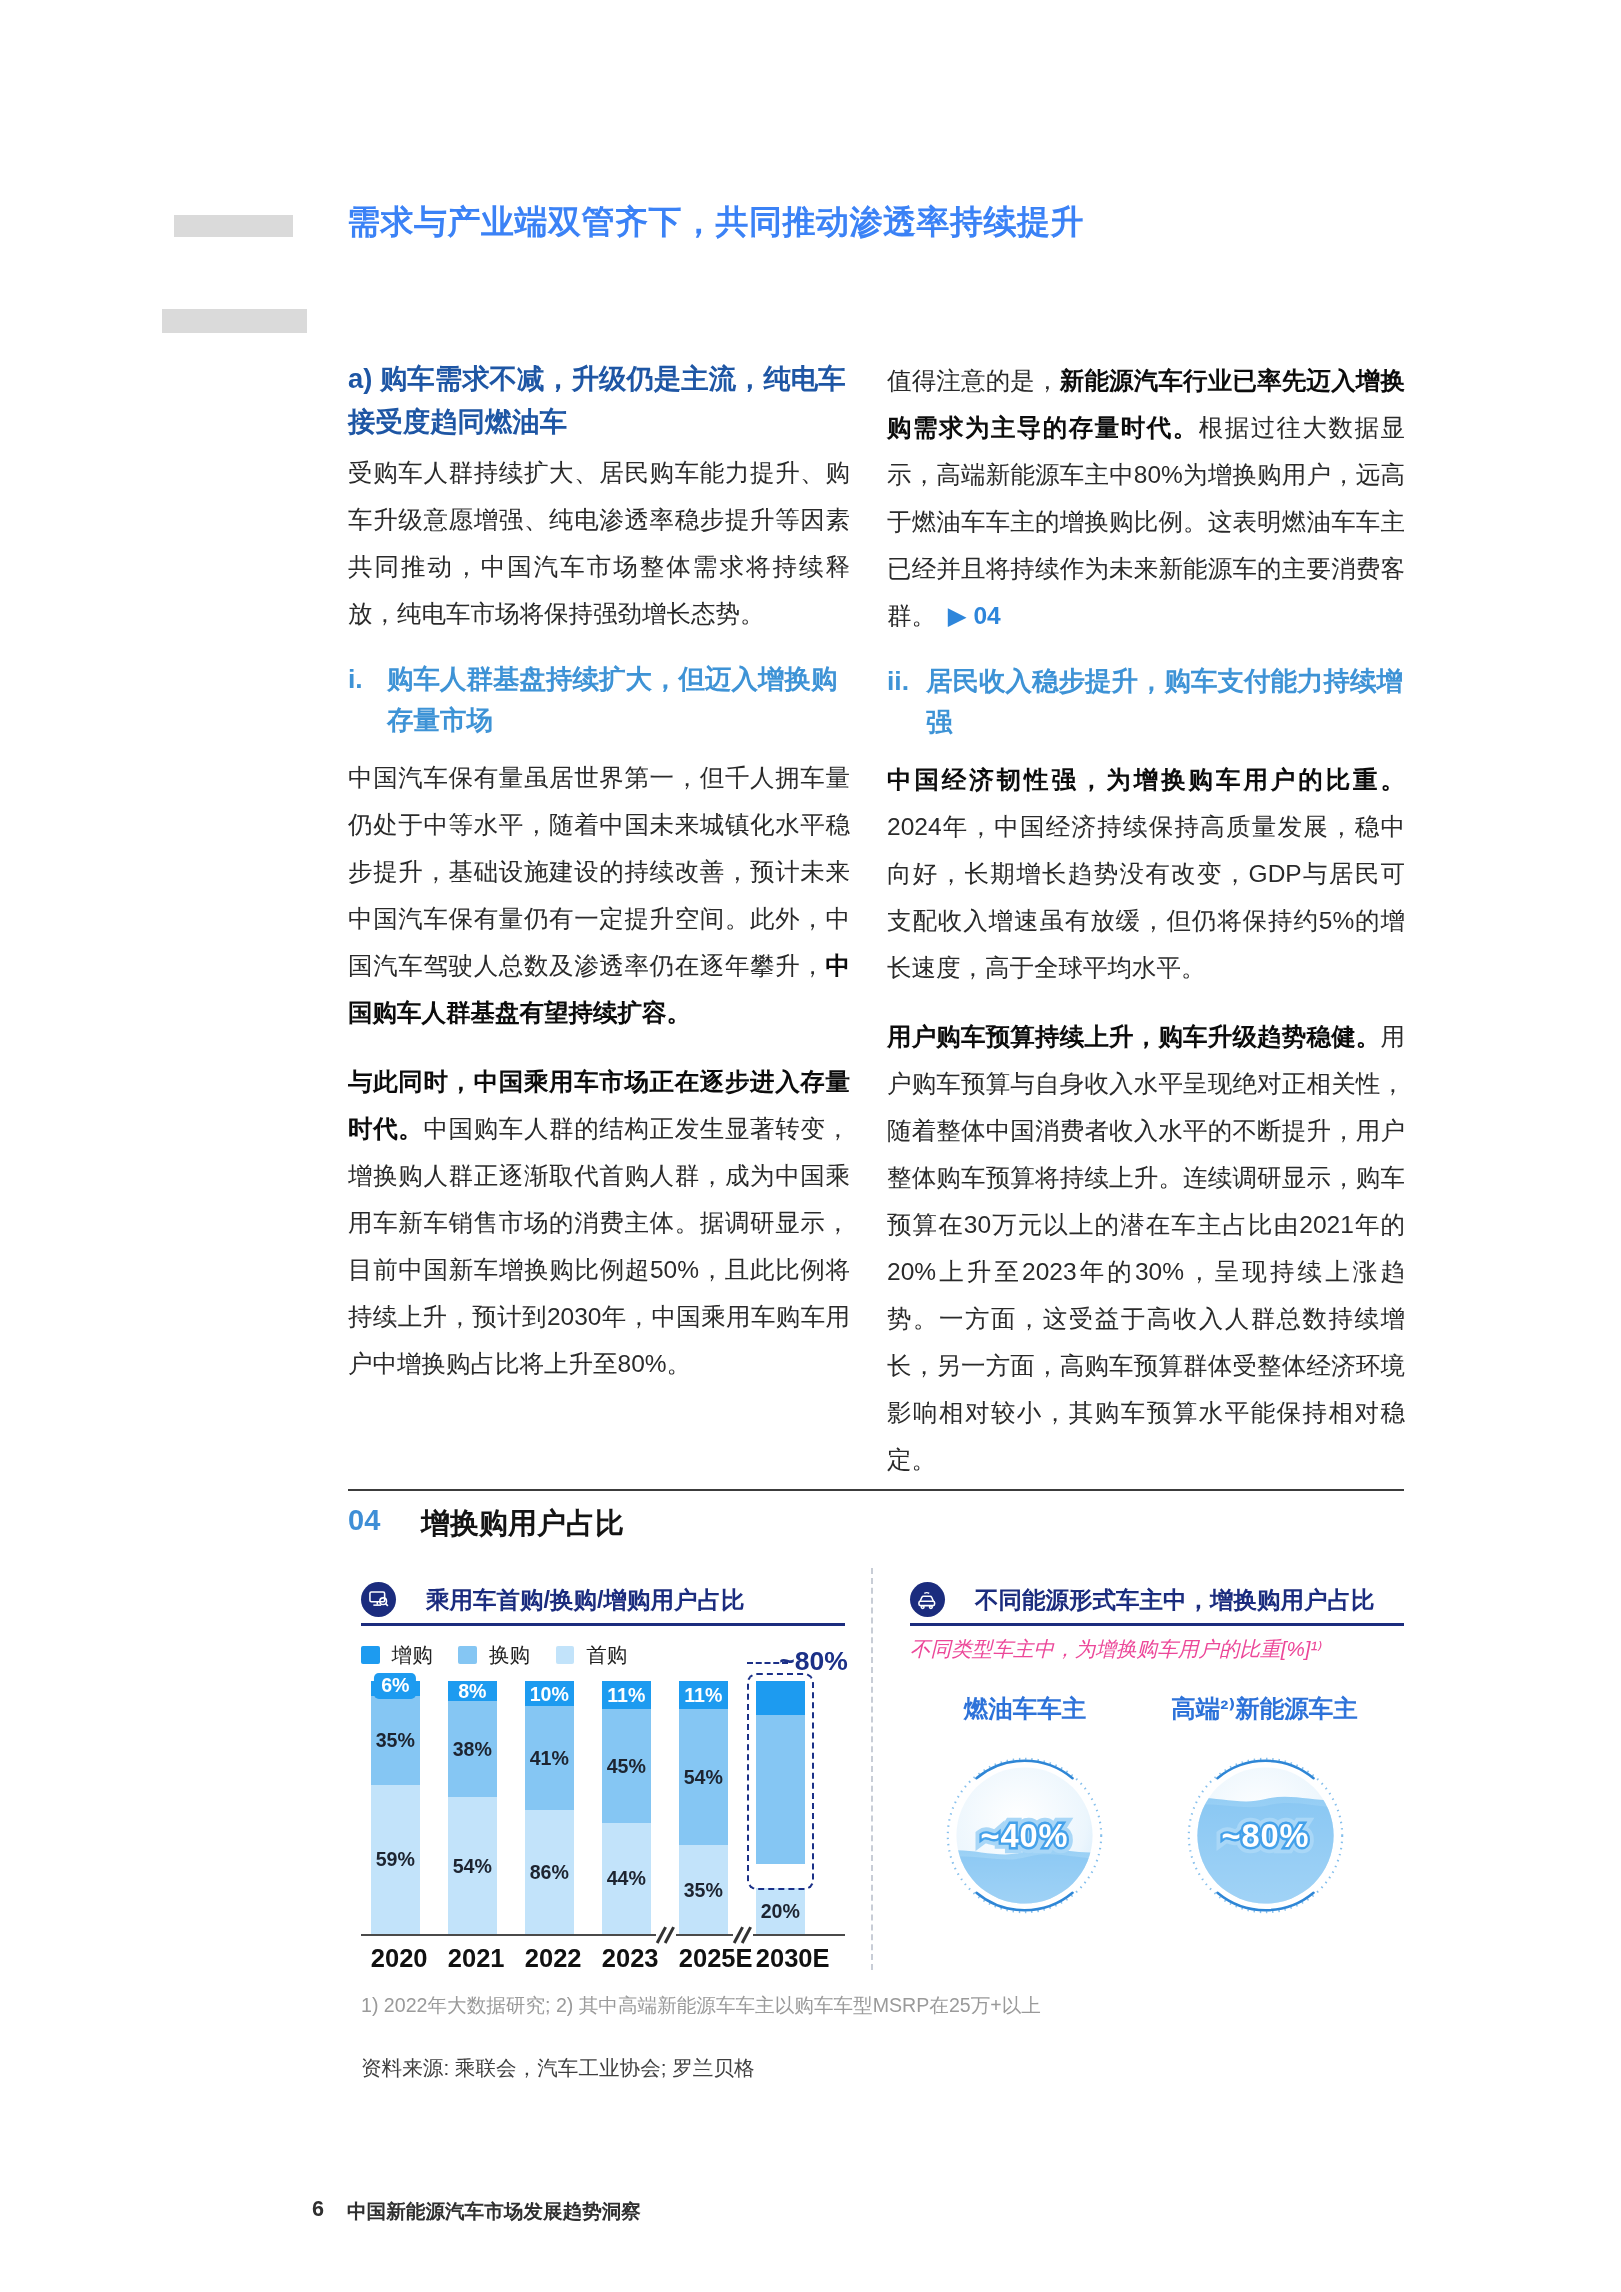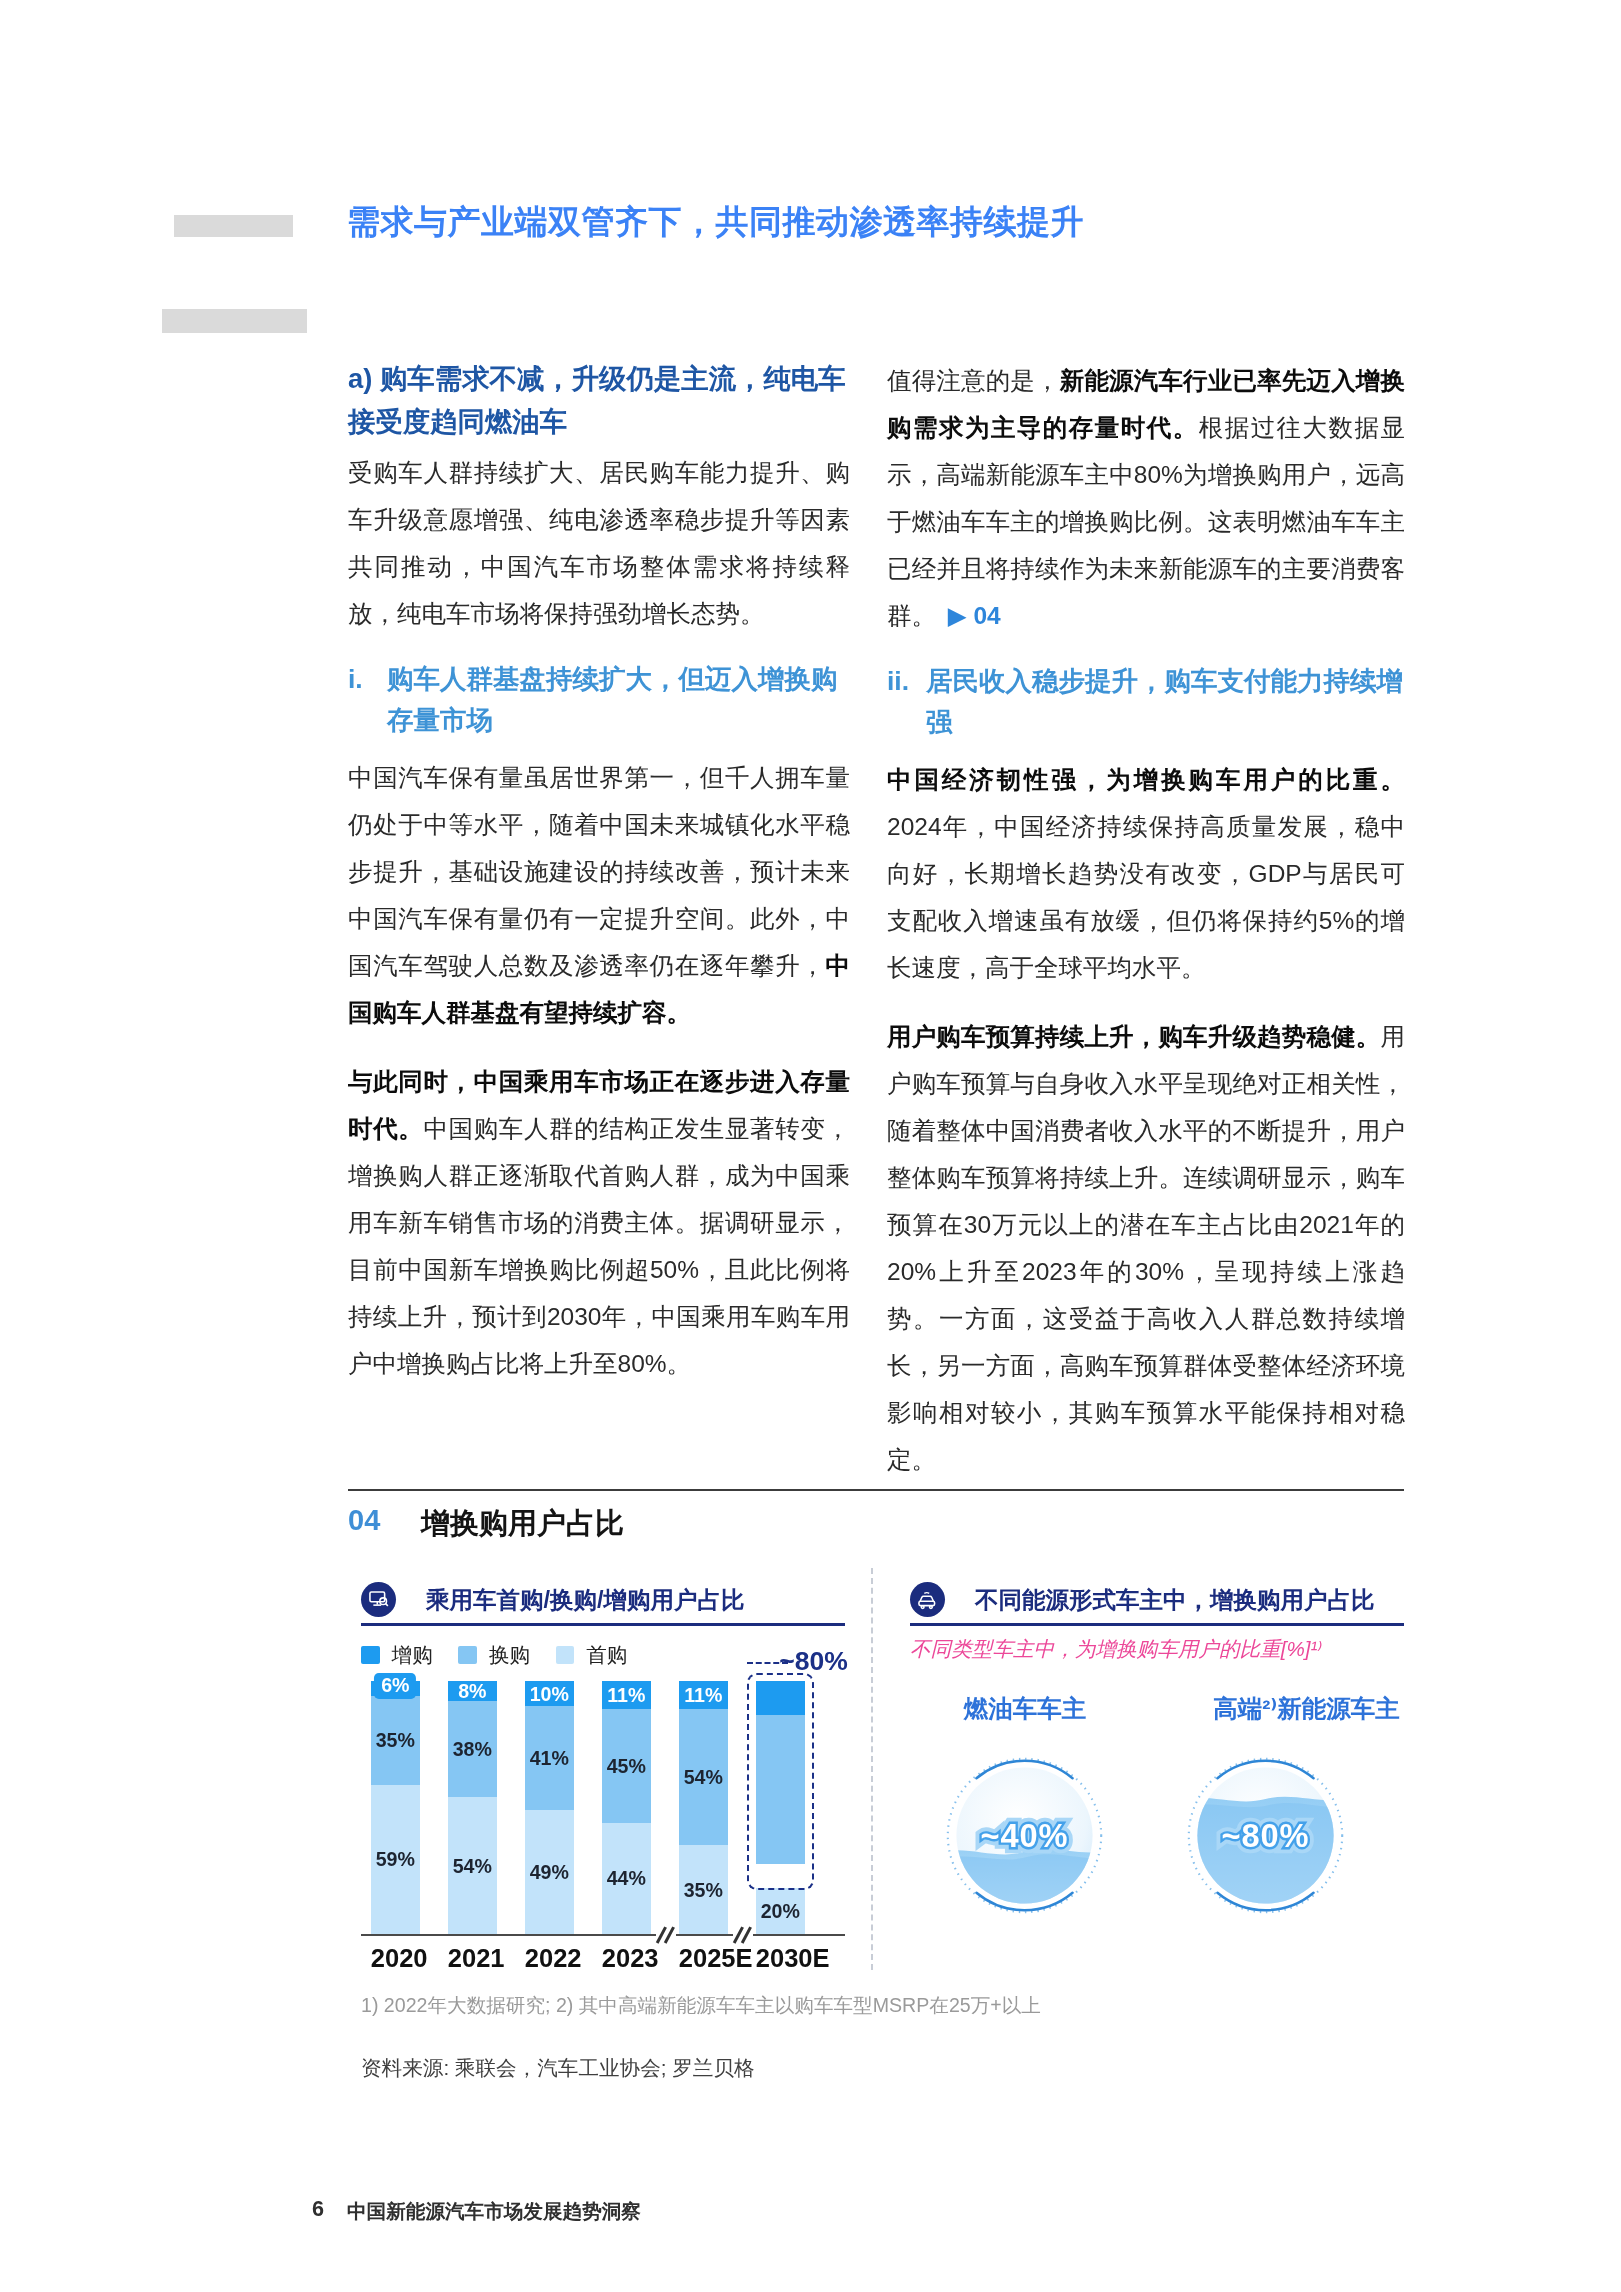--- a/index.html
+++ b/index.html
@@ -53,21 +53,21 @@
   .axis-break{position:absolute;top:244px;width:19.6px;height:19.6px;background:#fff;z-index:2;}
   .axis-break i{position:absolute;top:1px;width:2.5px;height:17.6px;background:#333;transform:rotate(28deg);}
   .axis-break i:first-child{left:3.9px;}
   .axis-break i:last-child{left:11.8px;}
   .dash-box{position:absolute;left:-8.8px;right:-8.8px;top:-7.8px;border:2.9px dashed var(--dash-navy);border-radius:9.8px;z-index:2;}
   .dash-link{position:absolute;top:-18.6px;left:-8.8px;width:41px;border-top:2.9px dashed var(--dash-navy);z-index:2;}
   .callout{position:absolute;top:-35px;left:23.5px;font-size:26.5px;font-weight:700;color:var(--dash-navy);white-space:nowrap;z-index:3;}
   .v-sep{position:absolute;left:871px;top:1568px;height:402px;border-left:2px dashed #C8CDD6;}
   .bubble-label{position:absolute;top:1692px;font-size:24.5px;font-weight:700;color:var(--bubble-label);text-align:center;}
   .bubble-label.fuel{left:927px;width:196px;}
-  .bubble-label.nev{left:1179px;width:255px;}
+  .bubble-label.nev{left:1137px;width:255px;}
   .bubble{position:absolute;top:1754px;}
   .bubble.fuel{left:943px;}
   .bubble.nev{left:1184px;}
   .bubble-value{font-family:"Liberation Sans","DejaVu Sans",sans-serif;font-size:34px;font-weight:700;fill:#ffffff;paint-order:stroke;letter-spacing:1px;}
   .bubble-value.glow{stroke:#A9D7F7;stroke-width:13px;}
   .bubble-value.core{stroke:#44A1EA;stroke-width:5px;}
   .footnote{position:absolute;left:361px;top:1992px;font-size:19.6px;color:#9A9A9A;}
   .source{position:absolute;left:361px;top:2054px;font-size:20.6px;font-weight:500;color:#3F3F3F;}
   .footer-num{position:absolute;left:312px;top:2196px;font-size:21.6px;font-weight:600;color:#2f2f2f;}
   .footer-title{position:absolute;left:347px;top:2198px;font-size:19.6px;font-weight:600;color:#2f2f2f;}
@@ -175,21 +175,21 @@
         </div>
         <div class="bar-col">
           <div class="bar-stack">
             <div class="seg seg0" style="height: 10%; background: rgb(29, 155, 240); padding-left: 17px;">
               <span class="seg-label">10%</span>
             </div>
             <div class="seg seg1" style="height: 41%; background: rgb(133, 198, 243);">
               <span class="seg-label">41%</span>
             </div>
             <div class="seg seg2" style="height: 49%; background: rgb(194, 227, 250);">
-              <span class="seg-label">49%</span>
+              <span class="seg-label">86%</span>
             </div>
           </div>
           <div class="year-label">2022</div>
         </div>
         <div class="bar-col">
           <div class="bar-stack">
             <div class="seg seg0" style="height: 11%; background: rgb(29, 155, 240);">
               <span class="seg-label">11%</span>
             </div>
             <div class="seg seg1" style="height: 45%; background: rgb(133, 198, 243);">

